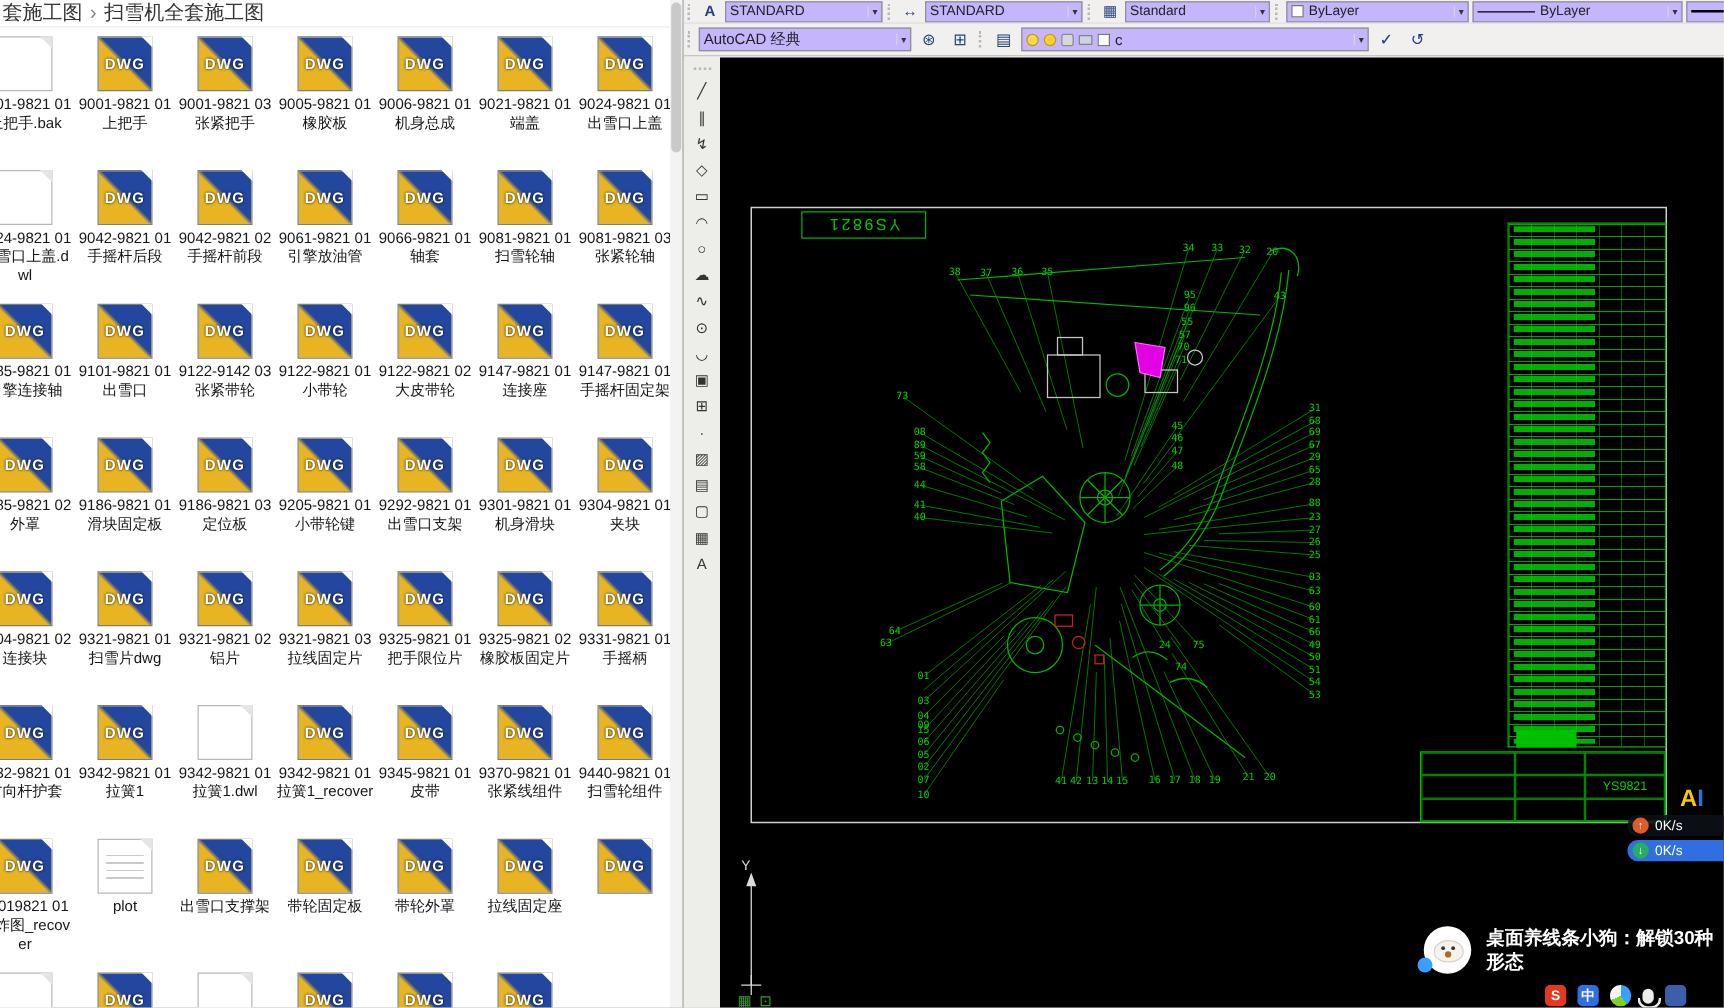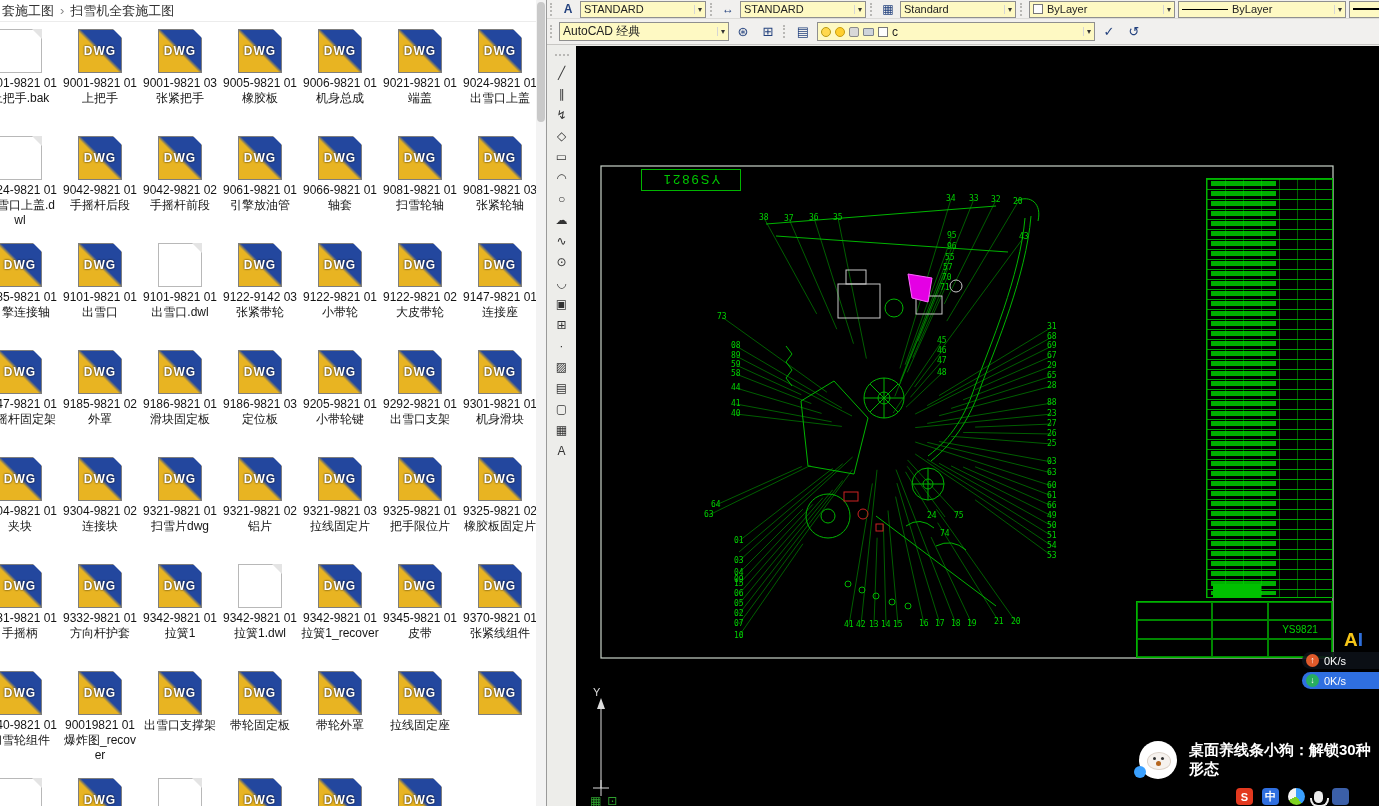--- a/index.html
+++ b/index.html
@@ -1,21 +1,21 @@
 <!DOCTYPE html>
 <html><head>
 <meta charset="utf-8">
 <style>
   html,body{margin:0;padding:0;width:1379px;height:806px;overflow:hidden;
     font-family:"Liberation Sans","DejaVu Sans",sans-serif;background:#fff;}
   *{box-sizing:border-box;}
 
   
   .explorer{position:absolute;left:0;top:0;width:536px;height:806px;background:#fff;overflow:hidden;}
-  .explorer-header{height:22px;display:flex;align-items:center;gap:6px;font-size:13px;color:#333;
+  .explorer-header{height:22px;display:flex;align-items:center;gap:6px;font-size:16px;color:#333;
     border-bottom:1px solid #ececec;padding-left:2px;white-space:nowrap;overflow:hidden;}
   .explorer-header .sep{color:#888;}
   .file-grid{display:grid;grid-template-columns:repeat(7,80px);grid-auto-rows:107px;
     margin-left:-20px;padding-top:4px;}
   .file-item{width:80px;display:flex;flex-direction:column;align-items:center;padding-top:3px;cursor:default;}
   .file-icon{width:44px;height:44px;position:relative;flex:none;margin-bottom:3px;}
   .icon-dwg{background:linear-gradient(to top right,#e8b422 47%,#23479e 53%);border:1px solid #7e7e7e;}
   .icon-dwg::before{content:"";position:absolute;top:-1px;right:-1px;width:0;height:0;
     border-top:9px solid #fff;border-left:9px solid transparent;}
   .dwg-text{position:absolute;left:0;right:0;top:14px;text-align:center;color:#fff;font-weight:bold;
@@ -32,21 +32,21 @@
 
   
   .autocad{position:absolute;left:546px;top:0;width:833px;height:806px;background:#ededea;border-left:1px solid #9a9a9a;}
   .acad-row{display:flex;align-items:center;gap:3px;background:#f1f0ee;font-size:11px;color:#222;
     padding-left:2px;overflow:hidden;white-space:nowrap;}
   .acad-row1{height:19px;border-bottom:1px solid #dcdbd8;}
   .acad-row2{height:26px;border-bottom:1px solid #c7c6c3;font-size:12px;}
   .grip{width:5px;height:13px;border-left:2px dotted #b9b8b5;margin:0 1px;flex:none;}
   .tb-icon{width:18px;height:16px;display:flex;align-items:center;justify-content:center;
     color:#24427e;font-weight:bold;font-size:12px;flex:none;}
-  .dropdown{display:flex;align-items:center;background:#fef9c3;border:1px solid #8f8f8f;height:17px;
+  .dropdown{display:flex;align-items:center;background:#c4b5fd;border:1px solid #8f8f8f;height:17px;
     padding:0 3px;gap:4px;flex:none;overflow:hidden;}
   .dropdown .dd-arrow{margin-left:auto;font-size:8px;color:#333;border-left:1px solid #d5d5d5;padding-left:3px;}
   .chip{width:10px;height:10px;background:#fdfdfd;border:1px solid #777;flex:none;}
   .lt-line{width:46px;height:0;border-top:1px solid #000;flex:none;}
   .btn{width:22px;height:20px;display:flex;align-items:center;justify-content:center;color:#24427e;
     border:1px solid transparent;font-size:13px;flex:none;}
   .mini{width:10px;height:10px;flex:none;border-radius:50%;}
   .mini.bulb{background:#ffd84d;border:1px solid #b89a14;}
   .mini.sun{background:#ffcf2e;border:1px solid #c79c10;}
   .mini.lock{border-radius:2px;background:#d8d8d8;border:1px solid #8a8a8a;}
@@ -211,24 +211,20 @@
         </div>
         <div class="file-label">9085-9821 01引擎连接轴</div>
       </div>
       <div class="file-item">
         <div class="file-icon icon-dwg">
           <span class="dwg-text">DWG</span>
         </div>
         <div class="file-label">9101-9821 01出雪口</div>
       </div>
       <div class="file-item">
-        <div class="file-icon icon-dwl"></div>
-        <div class="file-label">9101-9821 01出雪口.dwl</div>
-      </div>
-      <div class="file-item">
         <div class="file-icon icon-dwg">
           <span class="dwg-text">DWG</span>
         </div>
         <div class="file-label">9122-9142 03张紧带轮</div>
       </div>
       <div class="file-item">
         <div class="file-icon icon-dwg">
           <span class="dwg-text">DWG</span>
         </div>
         <div class="file-label">9122-9821 01小带轮</div>
@@ -373,20 +369,24 @@
         <div class="file-icon icon-dwg">
           <span class="dwg-text">DWG</span>
         </div>
         <div class="file-label">9440-9821 01扫雪轮组件</div>
       </div>
       <div class="file-item">
         <div class="file-icon icon-dwg">
           <span class="dwg-text">DWG</span>
         </div>
         <div class="file-label">90019821 01爆炸图_recover</div>
+      </div>
+      <div class="file-item">
+        <div class="file-icon icon-log"></div>
+        <div class="file-label">plot</div>
       </div>
       <div class="file-item">
         <div class="file-icon icon-dwg">
           <span class="dwg-text">DWG</span>
         </div>
         <div class="file-label">出雪口支撑架</div>
       </div>
       <div class="file-item">
         <div class="file-icon icon-dwg">
           <span class="dwg-text">DWG</span>

